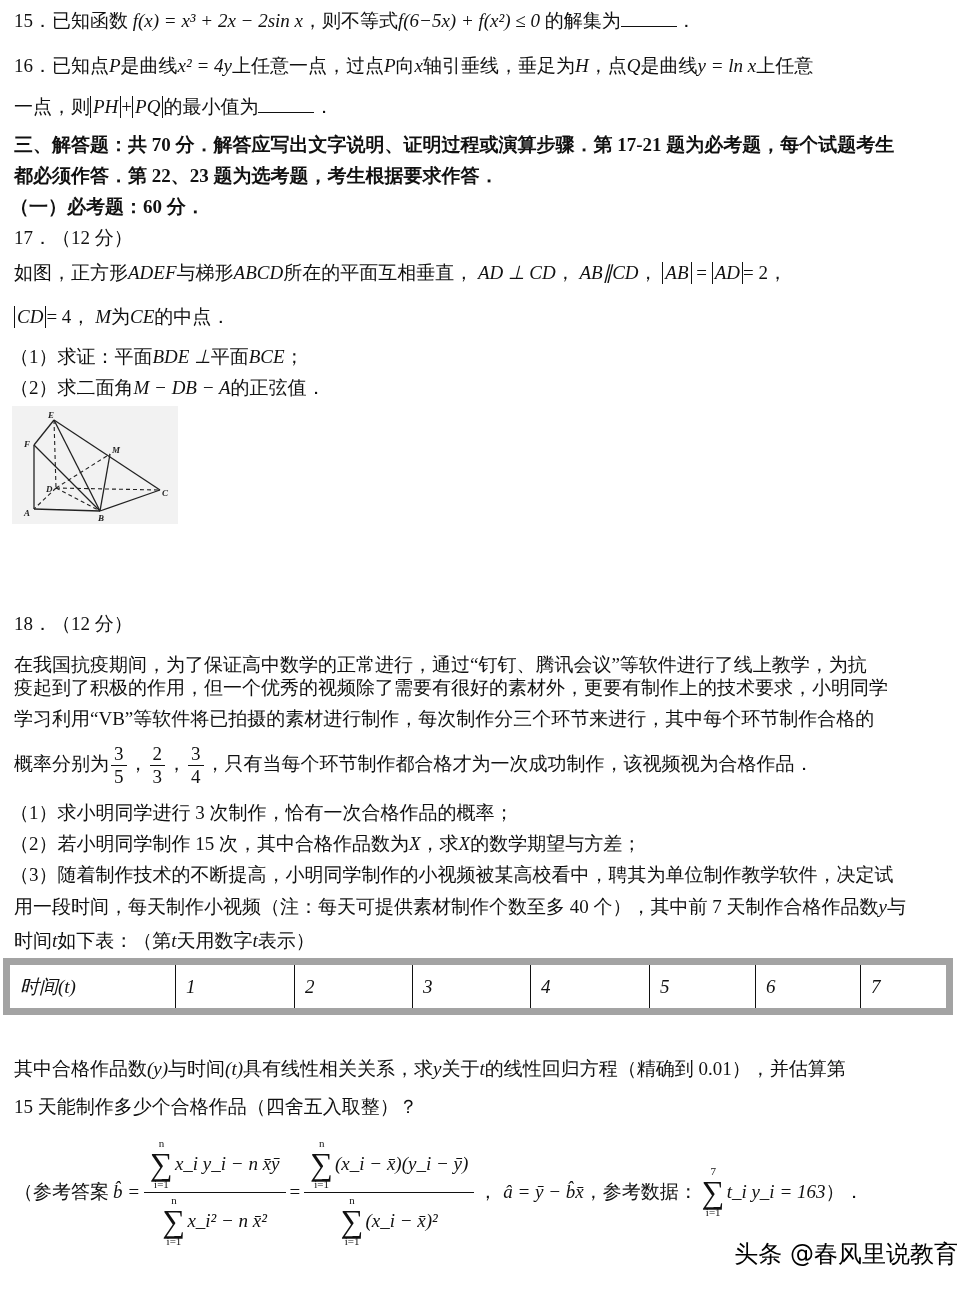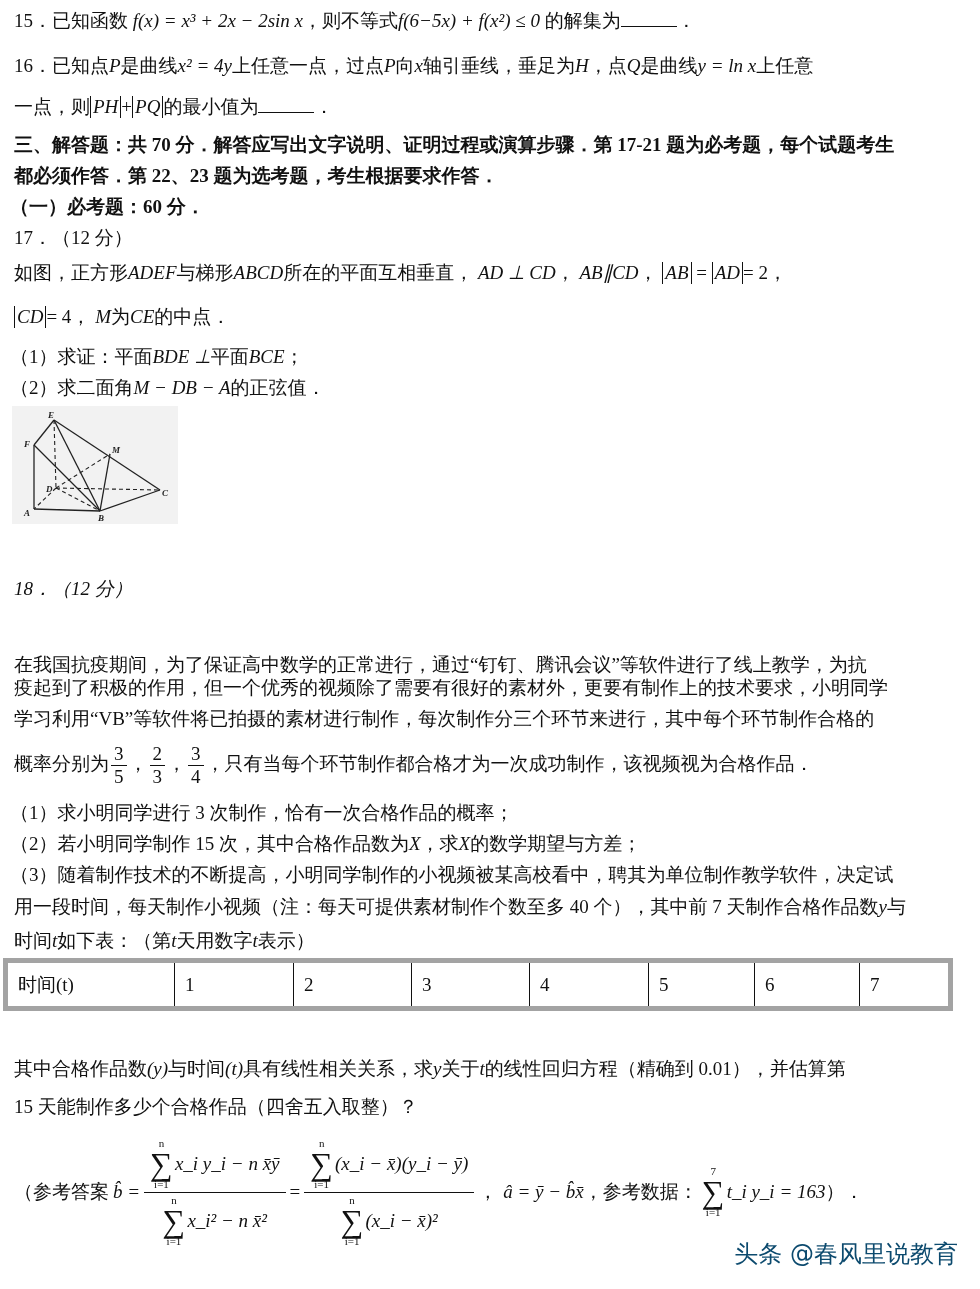--- a/index.html
+++ b/index.html
@@ -9,29 +9,29 @@
   .bold { font-weight:bold; }
   i.m { font-style:italic; font-family:"Liberation Serif",serif; }
   .blank { display:inline-block; width:56px; border-bottom:1.5px solid #111; height:18px; vertical-align:baseline; }
   .abs { display:inline-block; border-left:1.5px solid #111; border-right:1.5px solid #111; padding:0 2px; line-height:22px; }
   .frac { display:inline-flex; flex-direction:column; align-items:center; vertical-align:middle; margin:0 2px; font-size:19px; line-height:22px; }
   .frac .num { border-bottom:1.5px solid #111; padding:0 3px; }
   .figure { position:absolute; left:12px; top:406px; width:166px; height:118px; background:#f2f2f2; }
   table.data { position:absolute; left:3px; top:958px; width:950px; border-collapse:collapse;
                font-size:19px; }
   table.data td { border:1.5px solid #111; height:43px; padding:0 10px; vertical-align:middle; }
-  table.data { border:5px solid #a3a3a3; }
+  table.data { border:7px solid #a3a3a3;font-style:italic; }
   .formula { position:absolute; top:1128px; left:14px; height:128px; font-size:19px; display:flex; align-items:center; white-space:nowrap; }
   .bigfrac { display:inline-flex; flex-direction:column; align-items:center; vertical-align:middle; margin:0 4px; }
   .bigfrac .top, .bigfrac .bot { display:flex; align-items:center; padding:0 6px; height:56px; }
   .bigfrac .top { border-bottom:1.5px solid #111; }
   .sum { display:inline-flex; flex-direction:column; align-items:center; font-size:11px; line-height:11px; margin-right:2px; }
   .sum .sig { font-size:32px; line-height:30px; }
   .watermark { position:absolute; right:22px; top:1238px; font-family:"DejaVu Sans","Liberation Sans",sans-serif;
-               font-size:24px; color:#0c4a6e; }
+               font-size:24px; color:#000000; }
 </style>
 </head>
 <body>
 
 <div class="line" style="top:8px;">
   <span>15．</span><span>已知函数</span>
   <i class="m">f(x) = x³ + 2x − 2sin x</i><span>，则不等式</span><i class="m">f(6−5x) + f(x²) ≤ 0</i>
   <span>的解集为</span><span class="blank"></span><span>．</span>
 </div>
 
@@ -88,21 +88,21 @@
       <text x="12" y="41">F</text>
       <text x="100" y="47">M</text>
       <text x="34" y="86">D</text>
       <text x="150" y="90">C</text>
       <text x="12" y="110">A</text>
       <text x="86" y="115">B</text>
     </g>
   </svg>
 </div>
 
-<div class="line" style="top:577px;font-style:italic;">18．（12 分）</div>
+<div class="line" style="top:612px;">18．（12 分）</div>
 <div class="line" style="top:653px;">在我国抗疫期间，为了保证高中数学的正常进行，通过“钉钉、腾讯会议”等软件进行了线上教学，为抗</div>
 <div class="line" style="top:676px;">疫起到了积极的作用，但一个优秀的视频除了需要有很好的素材外，更要有制作上的技术要求，小明同学</div>
 <div class="line" style="top:707px;">学习利用“VB”等软件将已拍摄的素材进行制作，每次制作分三个环节来进行，其中每个环节制作合格的</div>
 <div class="line" style="top:740px;line-height:48px;">
   <span>概率分别为</span><span class="frac">
       <span class="num">3</span>
       <span>5</span>
     </span>，<span class="frac">
       <span class="num">2</span>
       <span>3</span>

